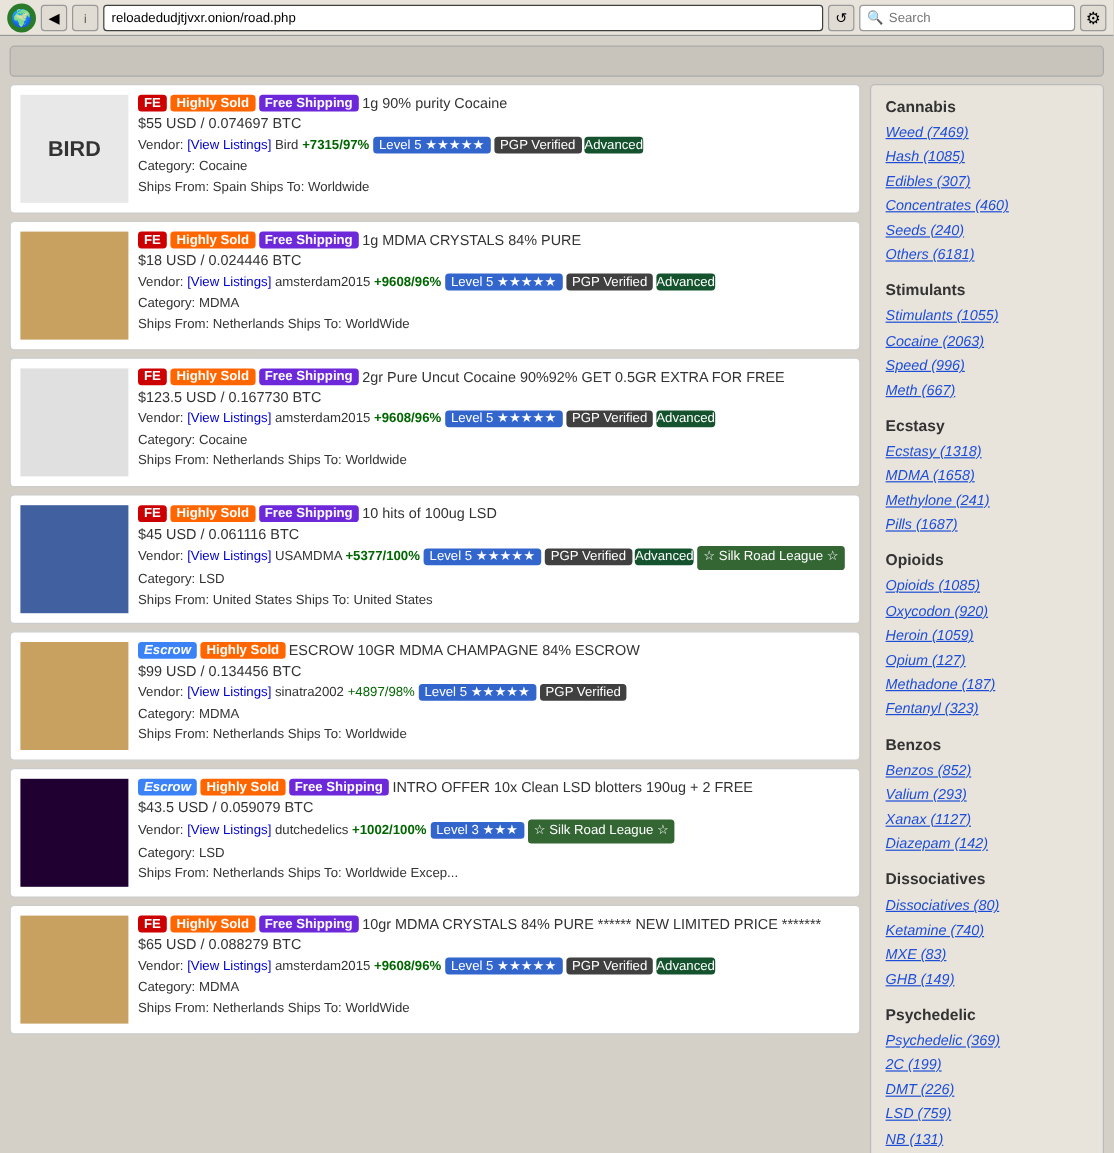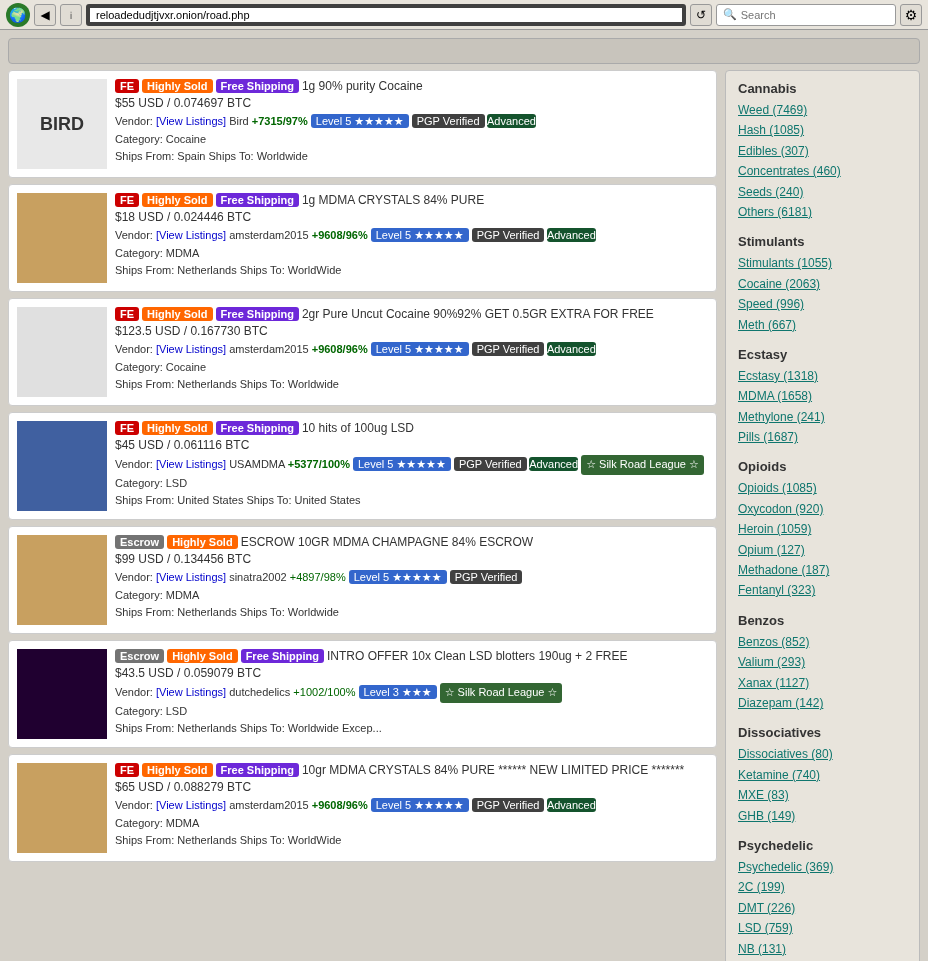--- a/index.html
+++ b/index.html
@@ -5,57 +5,57 @@
     * { box-sizing: border-box; margin: 0; padding: 0; }
     body { font-family: Arial, sans-serif; font-size: 12px; background: #d4d0c8; }
 
     
     .browser-bar {
       display: flex; align-items: center; background: #e8e4dc; border-bottom: 1px solid #999;
       padding: 4px 6px; gap: 4px; height: 30px;
     }
     .browser-logo { width: 24px; height: 24px; background: #2a7a2a; border-radius: 50%; display: flex; align-items: center; justify-content: center; color: white; font-weight: bold; font-size: 11px; }
     .browser-nav-btn { width: 22px; height: 22px; background: #e0dcd4; border: 1px solid #999; border-radius: 3px; display: flex; align-items: center; justify-content: center; cursor: pointer; font-size: 12px; }
-    .browser-url-bar { flex: 1; height: 22px; border: 4px solid #404040; border-radius: 3px; padding: 0 6px; font-size: 11px; background: white; }
+    .browser-url-bar { flex: 1; height: 22px; border: 1px solid #404040; border-radius: 3px; padding: 0 6px; font-size: 11px; background: white; }
     .browser-reload { width: 22px; height: 22px; background: #e0dcd4; border: 1px solid #999; border-radius: 3px; display: flex; align-items: center; justify-content: center; cursor: pointer; }
     .browser-search { display: flex; align-items: center; background: white; border: 1px solid #999; border-radius: 3px; padding: 0 6px; height: 22px; gap: 4px; min-width: 180px; }
     .browser-search input { border: none; outline: none; font-size: 11px; width: 140px; }
     .browser-btn-right { width: 22px; height: 22px; background: #e0dcd4; border: 1px solid #999; border-radius: 3px; display: flex; align-items: center; justify-content: center; }
 
     
     .main-container { display: flex; flex-direction: column; padding: 8px; gap: 6px; }
     .top-banner { background: #c8c4bc; border: 1px solid #aaa; border-radius: 4px; padding: 12px 16px; font-size: 13px; color: #333; }
 
     .content-layout { display: flex; gap: 8px; }
     .listings-panel { flex: 1; display: flex; flex-direction: column; gap: 6px; }
     .sidebar { width: 195px; background: #e8e4dc; border: 1px solid #bbb; border-radius: 4px; padding: 10px 12px; }
 
     
     .listing-card { background: white; border: 1px solid #ccc; border-radius: 4px; padding: 8px; display: flex; gap: 8px; }
     .listing-thumb { width: 90px; height: 90px; background: #ddd; flex-shrink: 0; overflow: hidden; }
     .listing-content { flex: 1; }
     .listing-title-row { margin-bottom: 3px; display: flex; align-items: center; flex-wrap: wrap; gap: 3px; }
     .badge { display: inline-block; padding: 1px 5px; border-radius: 3px; font-size: 11px; font-weight: bold; }
     .badge-fe { background: #cc0000; color: white; }
-    .badge-escrow { background: #737373; color: white; }
+    .badge-escrow { background: #3b82f6; color: white; font-style: italic; }
     .badge-highly-sold { background: #ff6600; color: white; }
     .badge-free-ship { background: #6d28d9; color: white; }
     .listing-title-text { font-size: 12px; color: #333; }
     .listing-price { font-size: 12px; margin-bottom: 3px; color: #333; }
     .listing-meta { font-size: 11px; color: #333; line-height: 1.6; }
     .badge-level { background: #3366cc; color: white; padding: 1px 5px; border-radius: 3px; font-size: 11px; }
     .badge-pgp { background: #404040; color: white; padding: 1px 5px; border-radius: 3px; font-size: 11px; }
     .badge-advanced { background: #14532d; color: white; padding: 1px 0; border-radius: 3px; font-size: 11px; }
     .badge-silk { background: #336633; color: white; padding: 1px 5px; border-radius: 3px; font-size: 11px; display: inline-flex; align-items: center; gap: 2px; }
     .vendor-link { color: #0000cc; text-decoration: none; }
 
     
     .sidebar-category { margin-bottom: 12px; }
     .sidebar-category-title { font-weight: bold; font-size: 13px; color: #333; margin-bottom: 4px; }
-    .sidebar-item { font-size: 12px; color: #0f766e; cursor: pointer; line-height: 1.7; display: block; }
+    .sidebar-item { font-size: 12px; color: #1d4ed8; cursor: pointer; line-height: 1.7; display: block; font-style: italic; }
   </style>
 </head>
 <body>
 
 <div class="browser-bar">
   <div class="browser-logo">
     <span style="font-size:14px;">🌍</span>
   </div>
   <div class="browser-nav-btn">◀</div>
   <div class="browser-nav-btn" style="font-size:10px; color:#555;">ℹ</div>
@@ -167,21 +167,21 @@
           <div class="listing-thumb" style="background: rgb(32, 0, 48); display: flex; align-items: center; justify-content: center;"></div>
           <div class="listing-content">
             <div class="listing-title-row">
               <span class="badge badge-escrow">Escrow</span>
               <span class="badge badge-highly-sold">Highly Sold</span>
               <span class="badge badge-free-ship">Free Shipping</span>
               <span class="listing-title-text">INTRO OFFER 10x Clean LSD blotters 190ug + 2 FREE</span>
             </div>
             <div class="listing-price">$43.5 USD / 0.059079 BTC</div>
             <div class="listing-meta">
-              <div>Vendor: <a class="vendor-link" href="#">[View Listings]</a> dutchedelics <span style="color: rgb(0, 102, 0); font-weight: normal; margin-top: 43px;">+1002/100%</span> <span class="badge-level">Level 3 ★★★</span>  <span class="badge-silk">☆ Silk Road League ☆</span></div>
+              <div>Vendor: <a class="vendor-link" href="#">[View Listings]</a> dutchedelics <span style="color: rgb(0, 102, 0); font-weight: bold; margin-top: 43px;">+1002/100%</span> <span class="badge-level">Level 3 ★★★</span>  <span class="badge-silk">☆ Silk Road League ☆</span></div>
               <div>Category: LSD</div>
               <div>Ships From: Netherlands Ships To: Worldwide Excep...</div>
             </div>
           </div>
         </div>
         <div class="listing-card">
           <div class="listing-thumb" style="background: rgb(200, 160, 96); display: flex; align-items: center; justify-content: center;"></div>
           <div class="listing-content">
             <div class="listing-title-row">
               <span class="badge badge-fe">FE</span>

